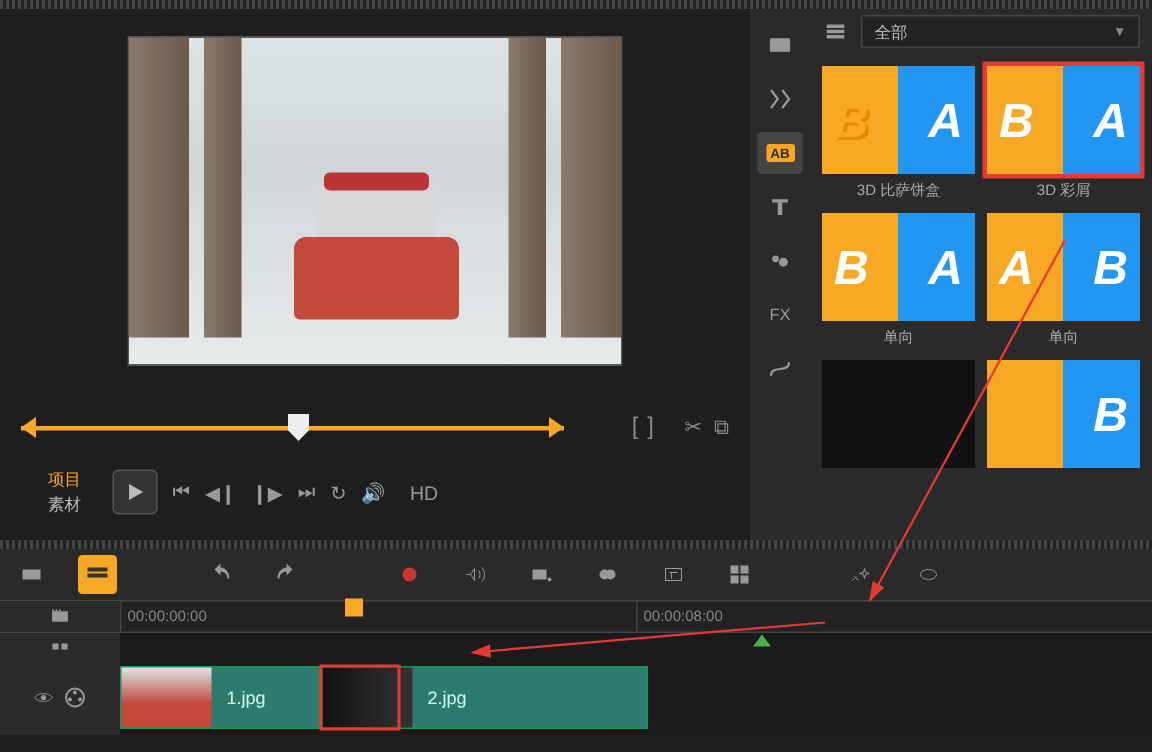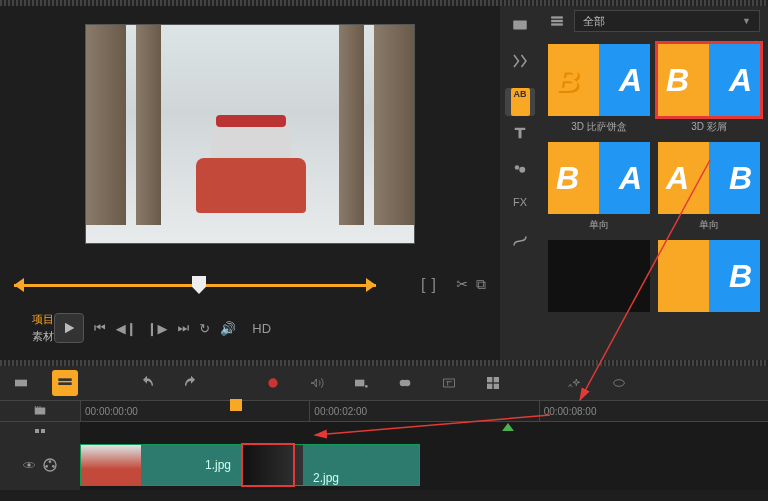--- a/index.html
+++ b/index.html
@@ -30,32 +30,32 @@
 .scrub-end{position:absolute;top:12px;width:10px;height:14px;background:#f9a825;clip-path:polygon(0 0,100% 50%,0 100%)}
 .scrub-end.left{left:0;transform:scaleX(-1)}
 .scrub-end.right{right:110px}
 .brackets{position:absolute;right:50px;top:10px;display:flex;gap:6px}
 .brackets span{color:#888;font-size:16px}
 .ctrl-icons{position:absolute;right:0;top:10px;display:flex;gap:8px}
 .ctrl-icons span{color:#888;font-size:14px}
 
 
 .play-row{position:absolute;left:14px;right:14px;bottom:14px;height:36px;display:flex;align-items:center}
-.proj-lbls{display:flex;flex-direction:column;gap:2px;width:40px;text-align:right;margin-right:0}
+.proj-lbls{display:flex;flex-direction:column;gap:2px;width:40px;text-align:right;margin-right:21px}
 .proj-lbls span:first-child{color:#f9a825}
 .play-btn{width:30px;height:30px;background:#333;border:1px solid #555;border-radius:4px;display:flex;align-items:center;justify-content:center;cursor:pointer}
 .play-btn svg{fill:#bbb}
 .tctrl{display:flex;gap:10px;margin-left:10px;align-items:center}
 .tctrl span{color:#999;font-size:13px;cursor:pointer}
 .hd{font-size:12px;color:#bbb;margin-left:6px}
 .timecode{margin-left:auto;background:#111;border:1px solid #444;padding:4px 8px;font-family:monospace;font-size:13px;letter-spacing:1px;color:#ccc}
 
 
 .lib-tabs{width:40px;background:#2a2a2a;display:flex;flex-direction:column;gap:8px;padding-top:10px;align-items:center}
-.lib-tab{width:30px;height:28px;display:flex;justify-content:center;cursor:pointer;border-radius:3px}
+.lib-tab{width:30px;height:28px;display:flex;align-items:center;justify-content:center;cursor:pointer;border-radius:3px}
 .lib-tab.active{background:#3a3a3a}
 .lib-tab svg{width:18px;height:18px;fill:#999}
 .lib-tab.ab{background:#444}
 .lib-tab.ab span{background:#f9a825;color:#333;font-size:9px;font-weight:bold;padding:1px 3px;border-radius:2px}
 
 
 .lib-main{flex:1;display:flex;flex-direction:column}
 .lib-head{height:30px;display:flex;align-items:center;padding:0 8px;gap:8px}
 .lib-dd{flex:1;height:22px;background:#222;border:1px solid #444;display:flex;align-items:center;padding:0 8px;justify-content:space-between;cursor:pointer}
 .lib-dd span:last-child{font-size:9px;color:#888}
@@ -336,21 +336,20 @@
           <rect x="3" y="6" width="18" height="12"></rect>
           <rect x="3" y="4" width="2" height="2"></rect>
           <rect x="7" y="4" width="2" height="2"></rect>
           <rect x="11" y="4" width="2" height="2"></rect>
         </svg>
     </div>
     <div class="tl-ruler-track" id="ruler">
       <div class="tl-marker"></div>
       <div class="tl-green"></div>
     <div class="tl-tick">00:00:00:00</div>
-        <div class="tl-tick">00:00:02:00</div>
         <div class="tl-tick">00:00:08:00</div>
       </div>
   </div>
 
   <div class="tl-transition-row">
     <div class="tl-trans-head">
       <svg width="14" height="12" viewBox="0 0 24 24" fill="#999">
           <rect x="2" y="8" width="8" height="8"></rect>
           <rect x="14" y="8" width="8" height="8"></rect>
         </svg>
@@ -365,25 +364,25 @@
           <path d="M2 12c3-6 17-6 20 0-3 6-17 6-20 0z" fill="none" stroke="#999"></path>
         </svg>
       <svg width="16" height="16" viewBox="0 0 24 24" fill="#999">
           <circle cx="12" cy="12" r="9" fill="none" stroke="#999" stroke-width="2"></circle>
           <circle cx="12" cy="7" r="2"></circle>
           <circle cx="7" cy="14" r="2"></circle>
           <circle cx="17" cy="14" r="2"></circle>
         </svg>
     </div>
     <div class="tl-track-content" id="track">
-        <div class="clip" style="width: 162px; justify-content: space-between;">
+        <div class="clip" style="width: 134px;">
           <div class="clip-thumb c1"></div>
           <div class="clip-lbl">1.jpg</div>
         </div>
-        <div class="clip" style="width: 178px; align-items: flex-end;">
+        <div class="clip" style="width: 218px;">
           <div class="clip-thumb c2"></div>
           <div class="clip-lbl">2.jpg</div>
           <div class="clip-sel" style="right: auto; width: 54px;"></div>
         </div>
       </div>
   </div>
 </div>
 
 <svg class="arrow" style="left:0;top:0" width="768" height="501">
   <defs>

